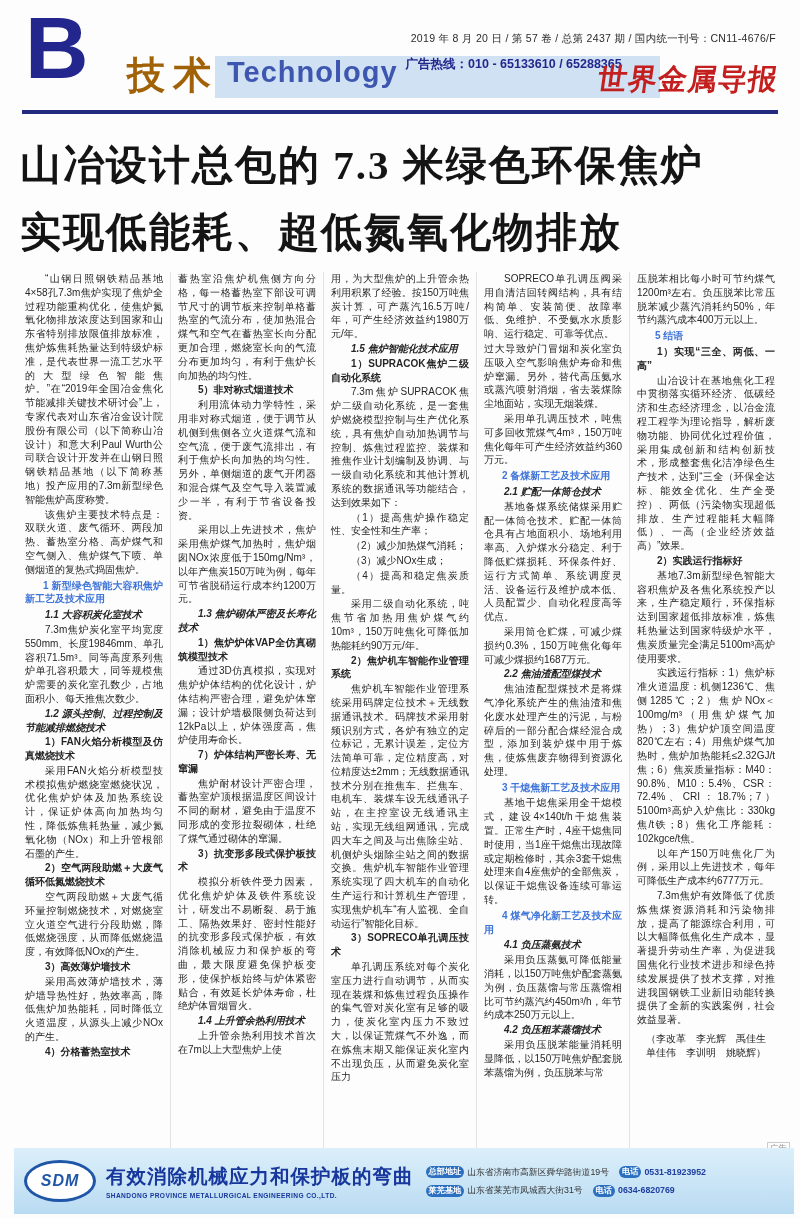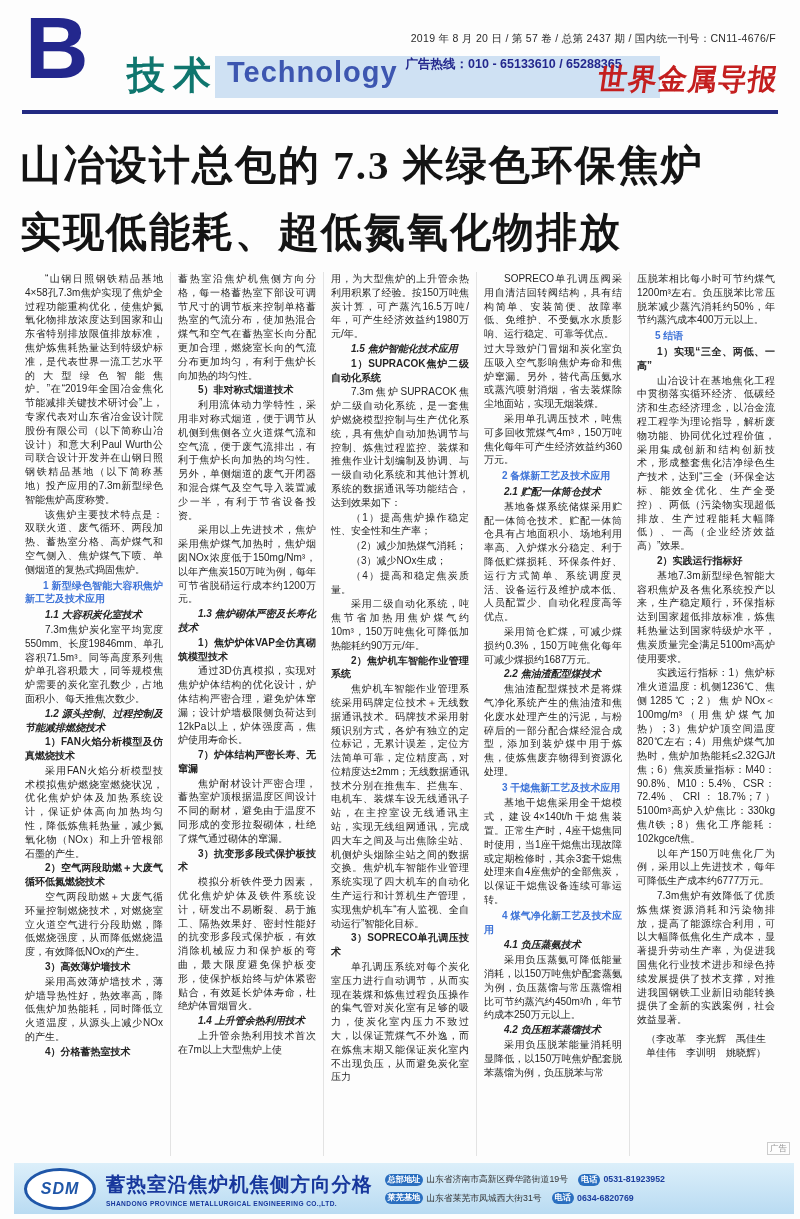--- a/index.html
+++ b/index.html
@@ -1,21 +1,21 @@
 <!DOCTYPE html>
 <html><head>
 <meta charset="utf-8">
 <style>
   html,body{margin:0;padding:0;background:#f2f2f2;}
   .page{width:800px;height:1219px;margin:0 auto;position:relative;background:#fdfdfd;
         font-family:"Liberation Sans",sans-serif;color:#262626;overflow:hidden;}
   
   .masthead{position:absolute;top:8px;left:25px;right:22px;height:100px;}
   .b-letter{position:absolute;left:0;top:-4px;font-size:88px;line-height:1;font-weight:800;color:#23278d;}
-  .section-title{position:absolute;left:102px;top:42px;font-size:38px;font-weight:800;color:#0f766e;letter-spacing:8px;}
+  .section-title{position:absolute;left:102px;top:42px;font-size:38px;font-weight:800;color:#a16207;letter-spacing:8px;}
   .issue-line{position:absolute;right:2px;top:24px;font-size:10.5px;color:#2a2a2a;letter-spacing:.3px;}
   .tech-band{position:absolute;left:190px;top:48px;width:445px;height:42px;background:#cfe1f3;
              display:flex;align-items:flex-start;padding:0 12px;box-sizing:border-box;gap:8px;}
   .tech-word{font-size:29px;font-weight:800;color:#3d56b0;letter-spacing:1px;}
   .hotline{font-size:12.5px;font-weight:700;color:#23278d;white-space:nowrap;}
   .paper-name{position:absolute;right:0;top:52px;font-size:29px;font-weight:800;color:#c41f1f;
               transform:skewX(-8deg);font-family:"Liberation Serif",serif;letter-spacing:1px;}
   .mast-rule{position:absolute;top:110px;left:22px;right:22px;height:4px;background:#232a82;}
   
   .headline{position:absolute;top:138px;left:20px;right:20px;text-align:left;
@@ -31,21 +31,21 @@
   .blk{margin:0 0 1px;}
   .p{text-indent:2em;}
   .pc{text-indent:0;}
   .h1{color:#3f74d8;font-weight:700;text-indent:1.8em;margin:2px 0;}
   .h2{font-weight:700;font-style:italic;text-indent:2em;margin:1px 0;}
   .h3{font-weight:700;text-indent:2em;margin:1px 0;}
   .byline{text-indent:0;text-align:center;margin-top:5px;}
   
   .ad-marker{position:absolute;right:10px;bottom:64px;font-size:8.5px;color:#999;
              border:1px solid #ccc;padding:0 2px;line-height:1.3;}
-  .footer{position:absolute;left:14px;right:6px;bottom:5px;height:51px;
+  .footer{position:absolute;left:14px;right:6px;bottom:5px;height:66px;
           background:linear-gradient(#dcefFA,#b9dbf2);display:flex;align-items:center;
           padding:0 10px;box-sizing:border-box;}
   .logo{width:66px;height:36px;border:3px solid #1f56a8;border-radius:50%;background:#fff;
         display:flex;align-items:center;justify-content:center;flex:0 0 auto;
         font-style:italic;font-weight:800;font-size:16px;color:#1f56a8;letter-spacing:1px;}
   .company{margin-left:10px;min-width:262px;}
   .company-cn{font-size:19.5px;font-weight:800;color:#17379c;letter-spacing:1px;white-space:nowrap;}
   .company-en{font-size:6.6px;font-weight:700;color:#17379c;letter-spacing:.4px;white-space:nowrap;margin-top:2px;}
   .addresses{margin-left:12px;font-size:8.8px;color:#333;line-height:2.1;white-space:nowrap;}
   .chip{display:inline-block;color:#fff;background:#2a6fc0;padding:0 3px;border-radius:6px;
@@ -151,21 +151,21 @@
         <div class="blk p">7.3m焦炉有效降低了优质炼焦煤资源消耗和污染物排放，提高了能源综合利用，可以大幅降低焦化生产成本，显著提升劳动生产率，为促进我国焦化行业技术进步和绿色持续发展提供了技术支撑，对推进我国钢铁工业新旧动能转换提供了全新的实践案例，社会效益显著。</div>
         <div class="blk byline">（李改革　李光辉　禹佳生　单佳伟　李训明　姚晓辉）</div>
       </div>
     </div>
 
   <div class="ad-marker">广告</div>
 
   <div class="footer">
     <div class="logo">SDM</div>
     <div class="company">
-      <div class="company-cn">蓄热室沿焦炉机焦侧方向分格</div>
+      <div class="company-cn">有效消除机械应力和保护板的弯曲</div>
       <div class="company-en">SHANDONG PROVINCE METALLURGICAL ENGINEERING CO.,LTD.</div>
     </div>
     <div class="addresses">
       <div>
         <span class="chip">总部地址</span><span class="addr-text">山东省济南市高新区舜华路街道19号</span><span class="chip">电话</span><span class="phone">0531-81923952</span>
       </div>
       <div>
         <span class="chip">莱芜基地</span><span class="addr-text">山东省莱芜市凤城西大街31号</span><span class="chip">电话</span><span class="phone">0634-6820769</span>
       </div>
     </div>

